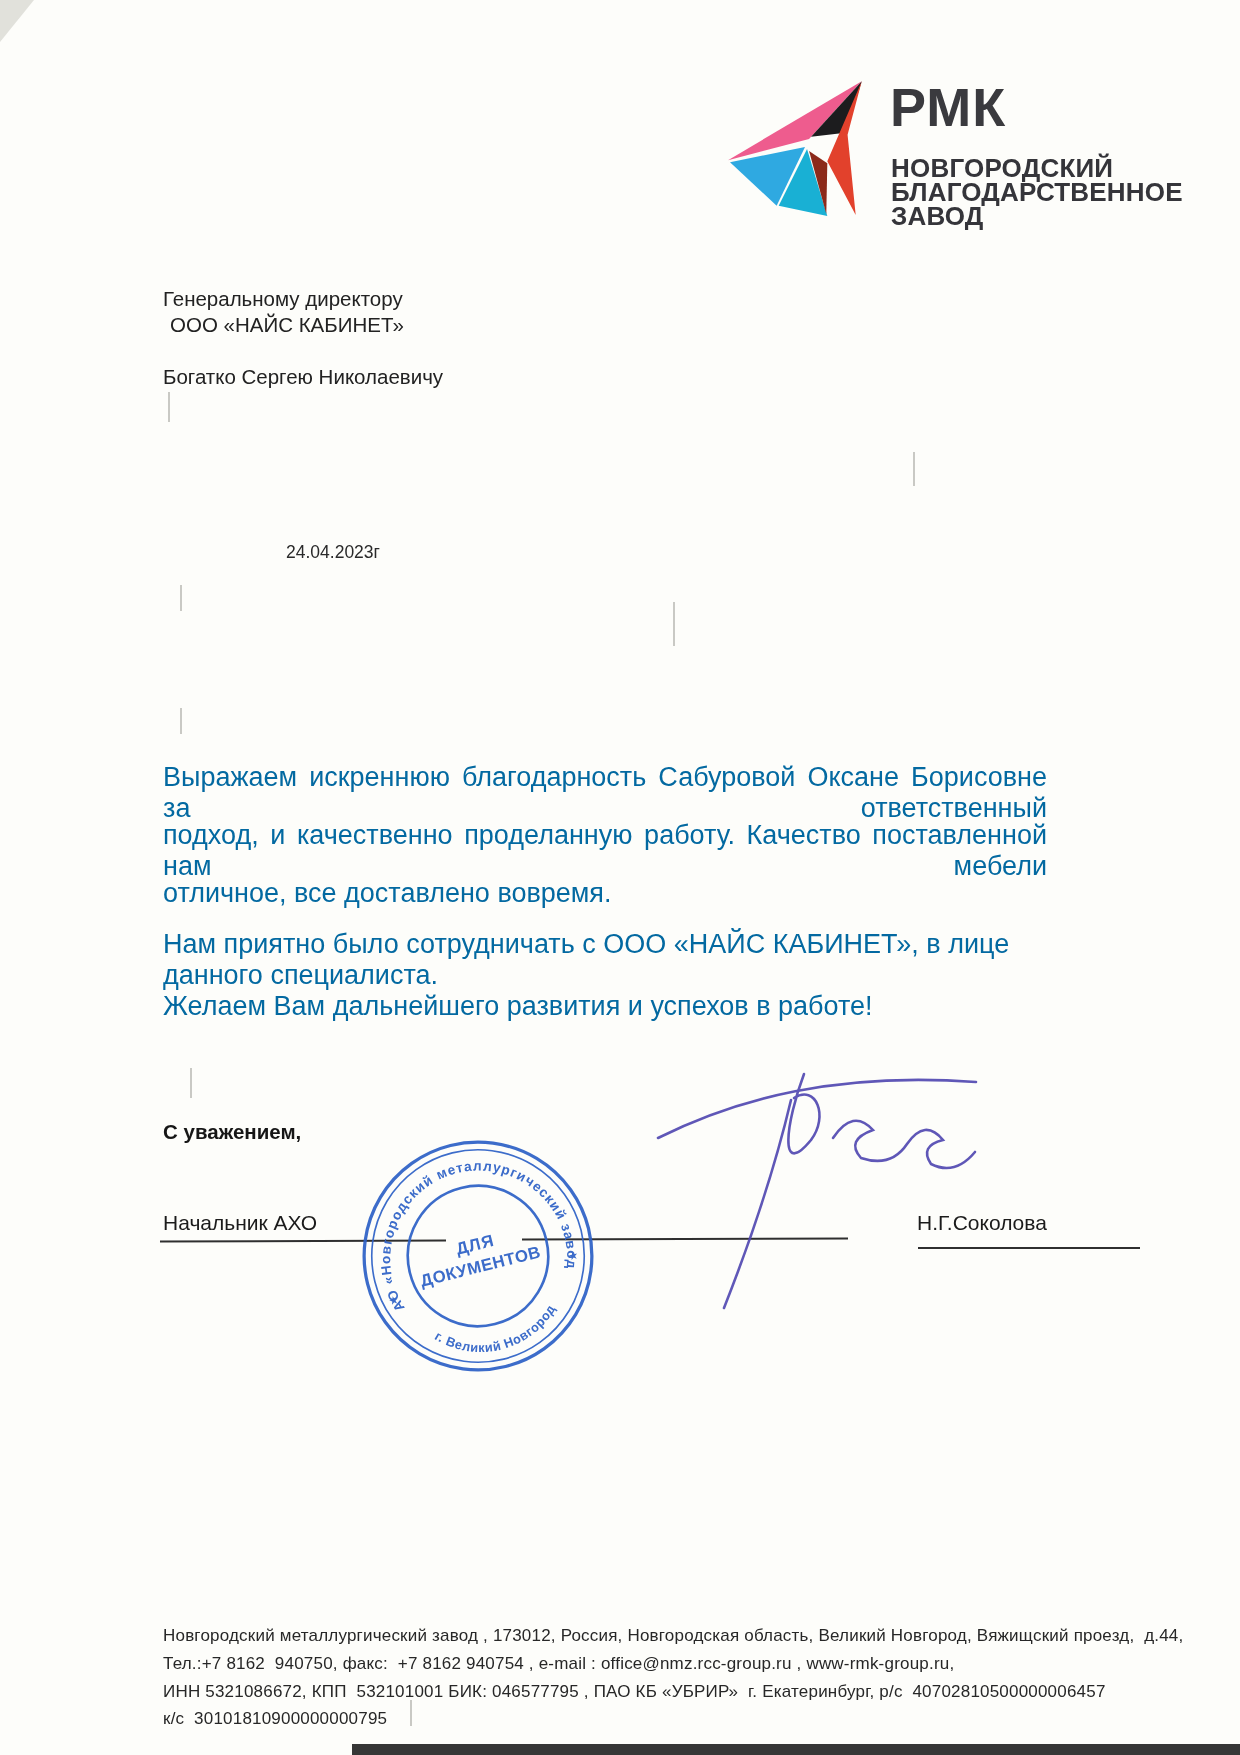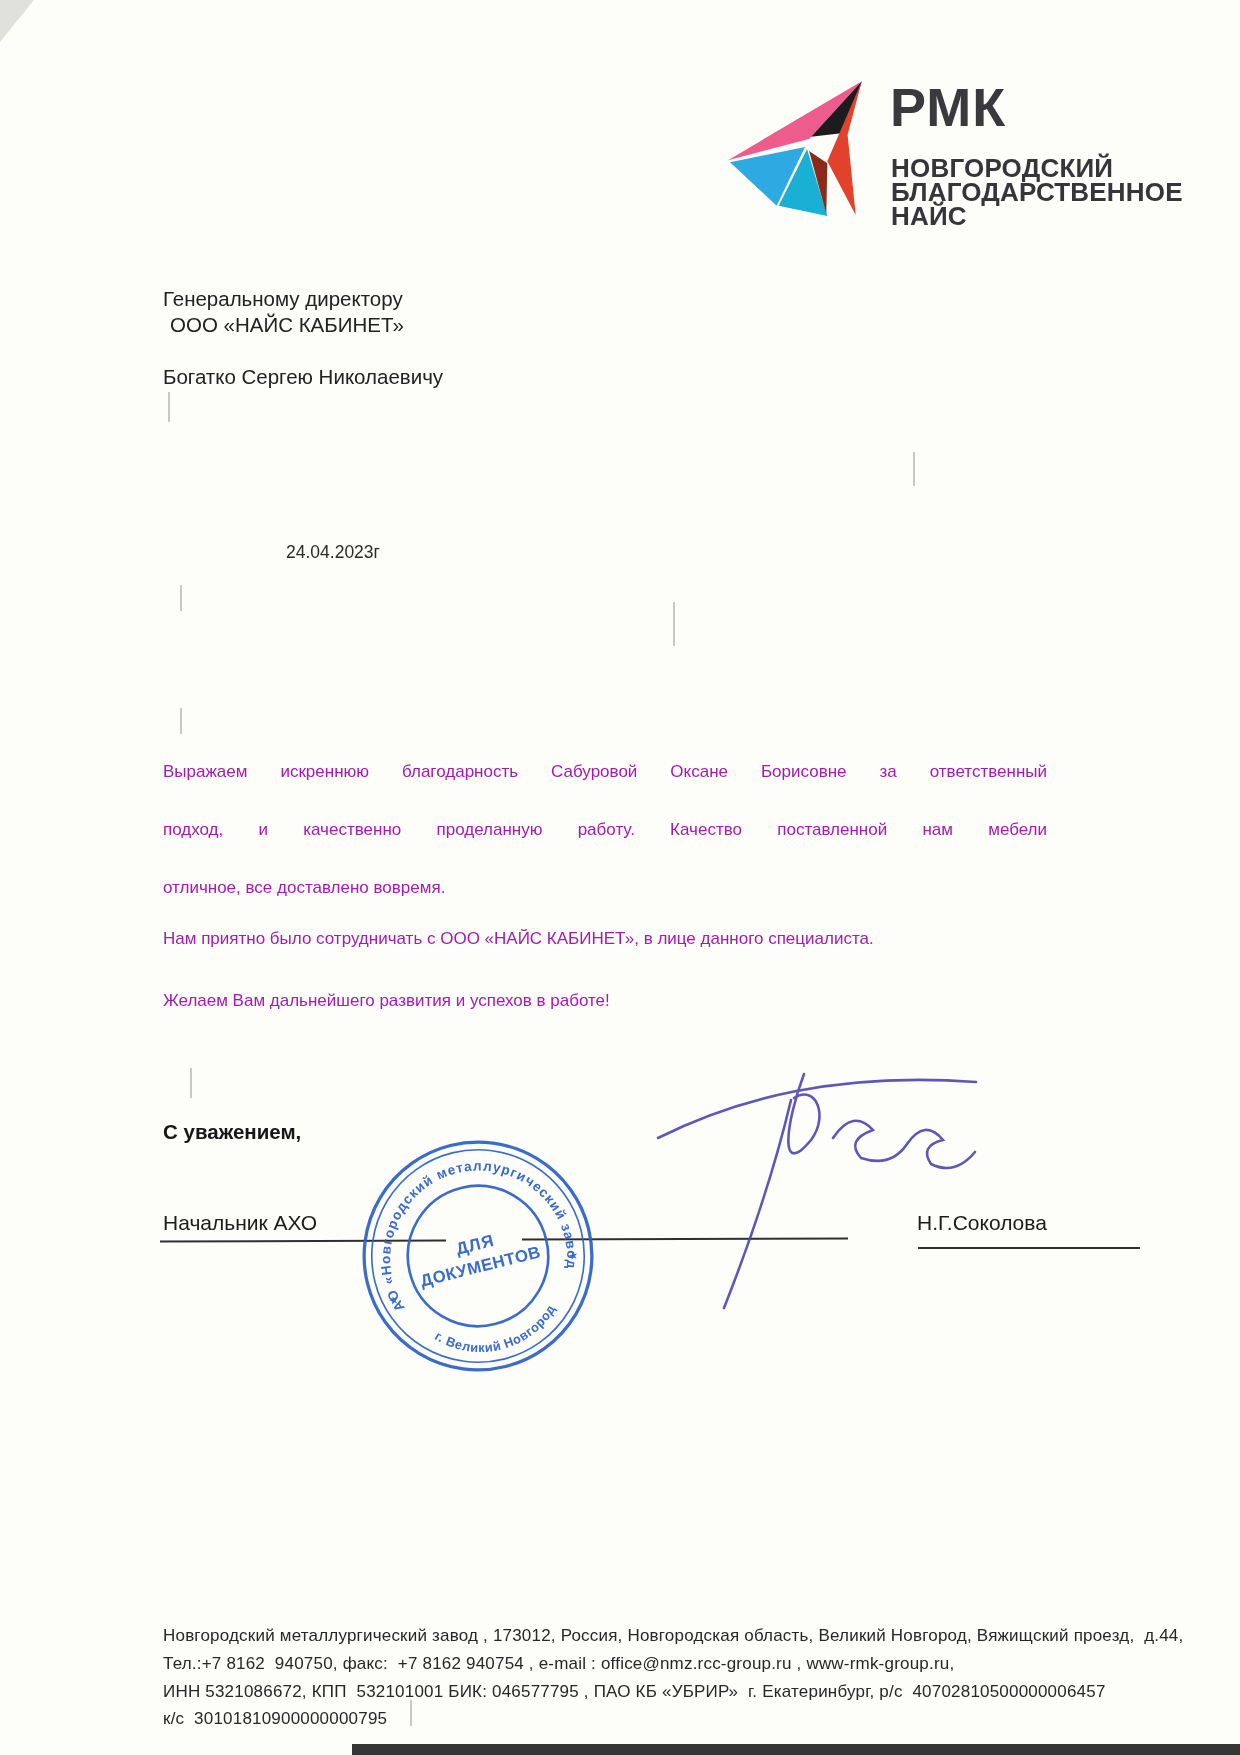--- a/index.html
+++ b/index.html
@@ -7,21 +7,21 @@
     position:relative;width:1240px;height:1755px;margin:0 auto;
     background:#fdfdfa;overflow:hidden;
     font-family:"Liberation Sans","DejaVu Sans",sans-serif;
     color:#1d1d1d;
   }
   .abs{position:absolute;}
   .txt{white-space:pre;color:#1e1e1e;}
   .addr{font-size:20.5px;line-height:26px;color:#222;}
   .date{font-size:17.5px;color:#2a2a2a;}
   .title{font-size:26px;font-weight:bold;letter-spacing:.5px;word-spacing:9px;color:#161616;}
-  .bodyline{width:884px;font-size:17px;color:#a21caf;}
+  .bodyline{width:884px;font-size:27px;color:#0369a1;}
   .just{text-align:justify;text-align-last:justify;}
   .closing{font-size:20.5px;font-weight:bold;color:#161616;}
   .sig-label{font-size:21px;color:#1b1b1b;}
   .rule{position:absolute;height:2px;background:#2f2f2f;}
   .footer-line{font-size:17px;letter-spacing:.2px;color:#272727;white-space:pre;}
   .tick{position:absolute;width:2px;background:#b7b7b2;opacity:.75;}
   .corner{position:absolute;left:0;top:0;width:0;height:0;
     border-top:42px solid #d9d9d3;border-right:34px solid transparent;opacity:.8;}
   .bottom-band{position:absolute;left:352px;top:1744px;width:888px;height:11px;background:#363636;}
   .brand{font-size:54px;font-weight:bold;letter-spacing:1px;color:#3a3a3e;line-height:1;}
@@ -48,21 +48,21 @@
       <polygon points="132,5 82,60 116,56" fill="#1c1c1e"></polygon>
       <polygon points="132,5 118,58 126,137 98,84" fill="#e2412c"></polygon>
       <polygon points="2,85 76,70 48,128" fill="#2fa9e1"></polygon>
       <polygon points="50,128 78,72 98,138" fill="#19b0d4"></polygon>
       <polygon points="80,74 98,86 97,136" fill="#8c2a1a"></polygon>
     </svg>
   </div>
   <div class="abs brand" style="left:890px;top:80px;">РМК</div>
   <div class="abs org" style="left:891px;top:146px;">НОВГОРОДСКИЙ</div>
   <div class="abs org" style="left:891px;top:170px;">БЛАГОДАРСТВЕННОЕ</div>
-  <div class="abs org" style="left:891px;top:194px;">НАЙС</div>
+  <div class="abs org" style="left:891px;top:194px;">ЗАВОД</div>
 
   <div class="abs addr txt" style="left:163px;top:286px;">Генеральному директору</div>
   <div class="abs addr txt" style="left:170px;top:312px;">ООО «НАЙС КАБИНЕТ»</div>
   <div class="abs addr txt" style="left:163px;top:364px;">Богатко Сергею Николаевичу</div>
 
   <div class="abs date txt" style="left:286px;top:542px;">24.04.2023г</div>
 
 
   <div class="abs bodyline just" style="left:163px;top:762px;">Выражаем  искреннюю  благодарность  Сабуровой  Оксане  Борисовне  за  ответственный</div>
   <div class="abs bodyline just" style="left:163px;top:820px;">подход,  и  качественно  проделанную  работу.  Качество  поставленной  нам  мебели</div>

